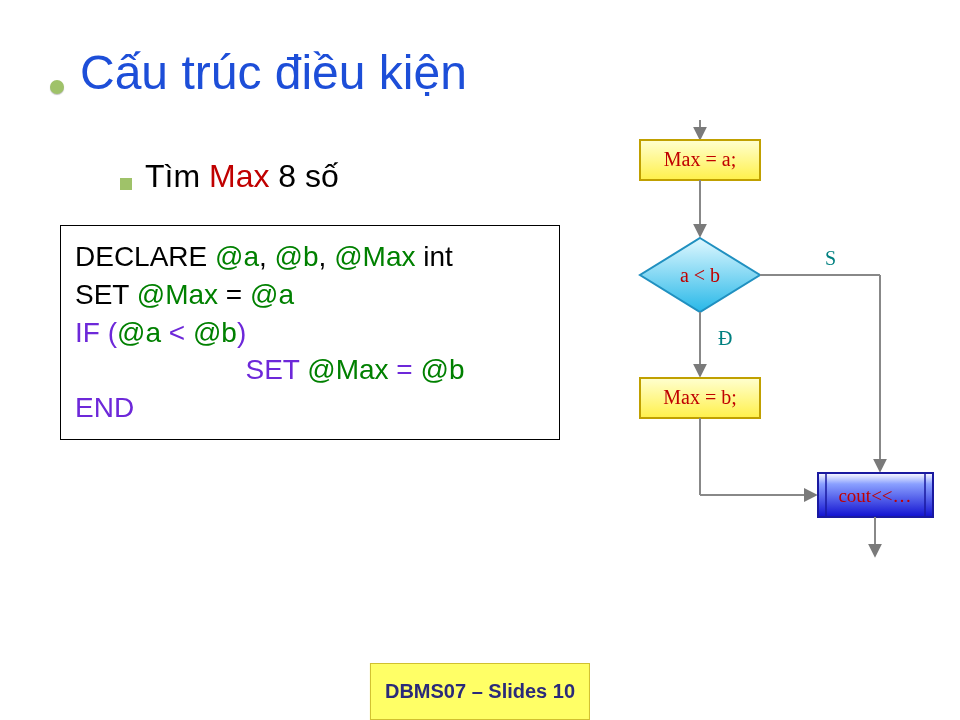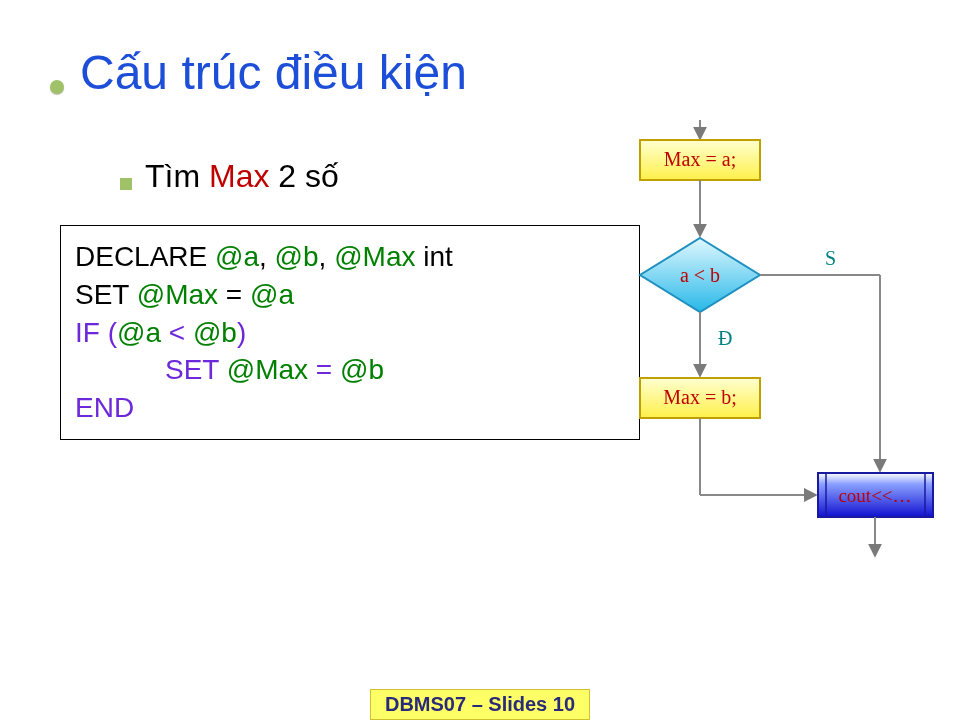--- a/index.html
+++ b/index.html
@@ -42,21 +42,21 @@
     left: 145px;
     top: 158px;
     font-size: 32px;
     color: #000;
   }
   .subtitle .max { color: #c00000; }
   .code-box {
     position: absolute;
     left: 60px;
     top: 225px;
-    width: 580px;
+    width: 500px;
     border: 1.5px solid #000;
     padding: 12px 14px;
     font-size: 28px;
     line-height: 1.35;
     font-family: Verdana, Geneva, sans-serif;
     box-sizing: border-box;
   }
   .code-box .kw { color: #6d28d9; }
   .code-box .var { color: #008000; }
   .flow {
@@ -66,49 +66,49 @@
     width: 340px;
     height: 480px;
   }
   .footer {
     position: absolute;
     left: 50%;
     transform: translateX(-50%);
     bottom: 0;
     background: #ffff66;
     border: 1px solid #d0c030;
-    padding: 3px 14px;
+    padding: 16px 14px;
     font-family: Verdana, Geneva, sans-serif;
     font-weight: bold;
     font-size: 20px;
     color: #2a2a7a;
   }
 </style>
 </head>
 <body>
 
 <div class="bullet-dot title-dot"></div>
 <div class="title">Cấu trúc điều kiện</div>
 
 <div class="sub-dot"></div>
 <div class="subtitle">
-  <span>Tìm </span><span class="max">Max</span><span> 2 số</span>
+  <span>Tìm </span><span class="max">Max</span><span> 8 số</span>
 </div>
 
 <div class="code-box">
   <div>
     <span>DECLARE </span><span class="var">@a</span><span>, </span><span class="var">@b</span><span>, </span><span class="var">@Max</span><span> int</span>
   </div>
   <div>
     <span>SET </span><span class="var">@Max</span><span> = </span><span class="var">@a</span>
   </div>
   <div>
     <span class="kw">IF </span><span class="kw">(</span><span class="var">@a</span><span class="kw"> &lt; </span><span class="var">@b</span><span class="kw">)</span>
   </div>
-  <div style="padding-left:90px;">
+  <div style="padding-left:90px;text-align:center;">
     <span class="kw">SET </span><span class="var">@Max</span><span class="kw"> = </span><span class="var">@b</span>
   </div>
   <div>
     <span class="kw">END</span>
   </div>
 </div>
 
 <svg class="flow" viewBox="0 0 340 480">
   <defs>
     <linearGradient id="yel" x1="0" y1="0" x2="0" y2="1">

